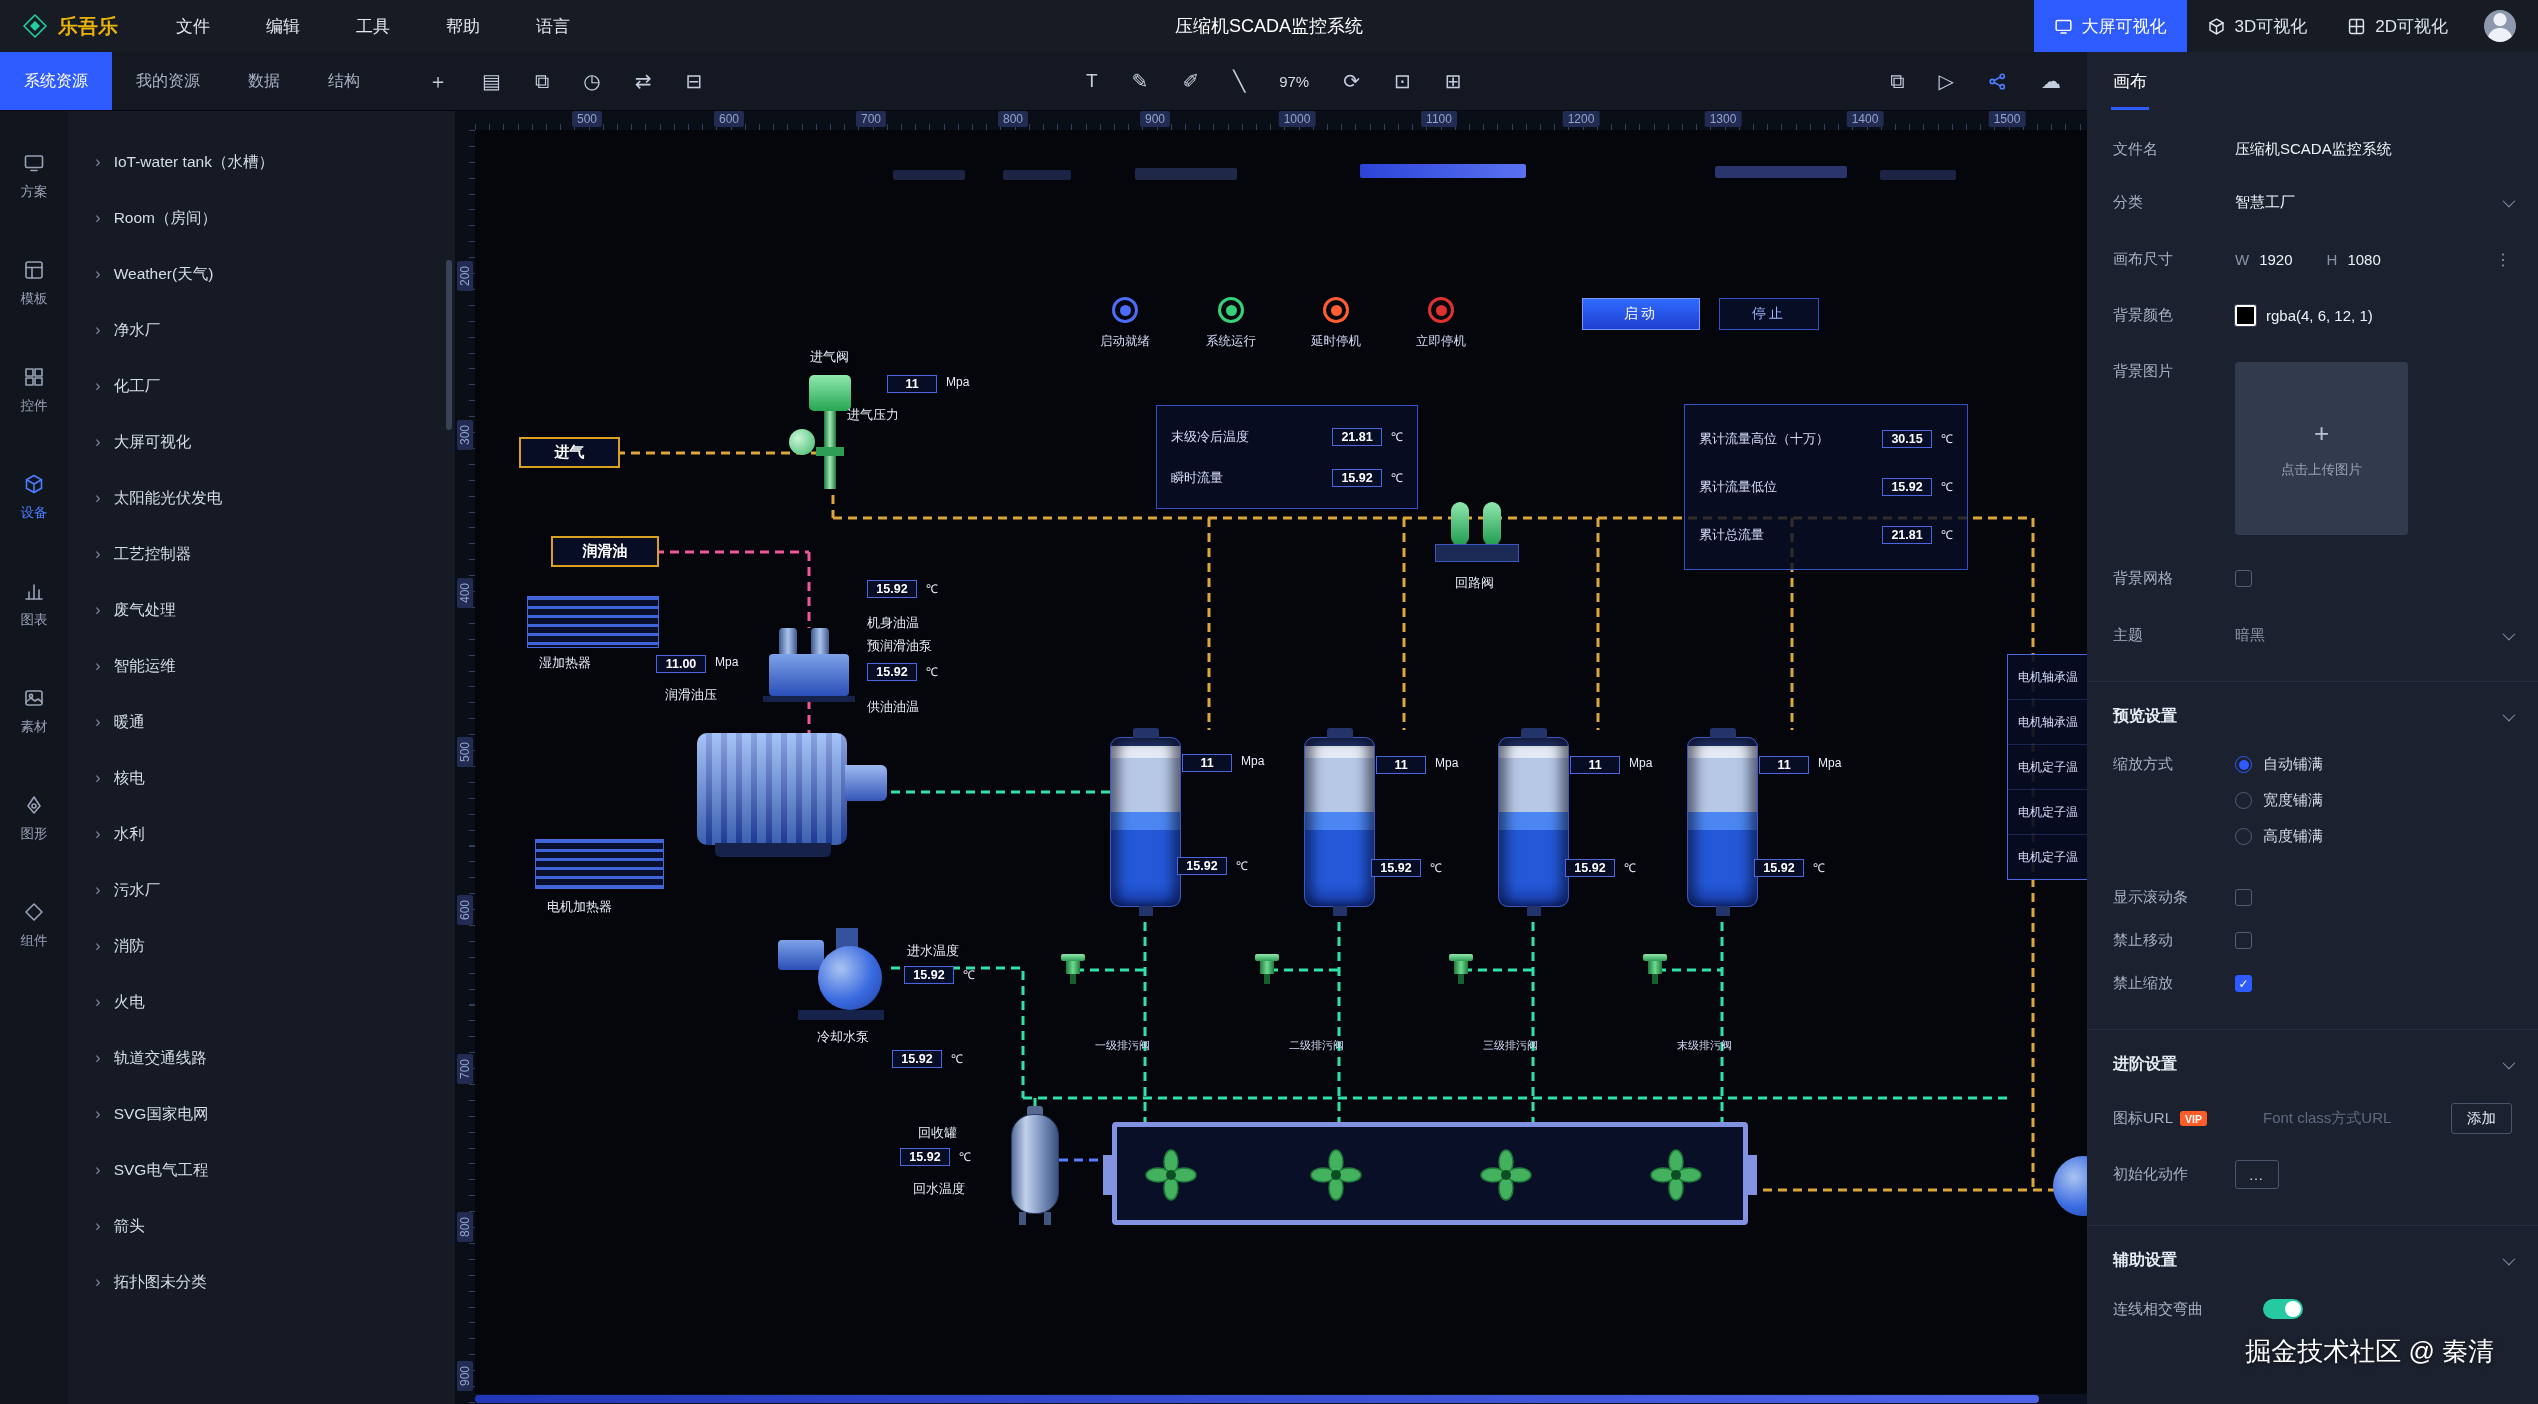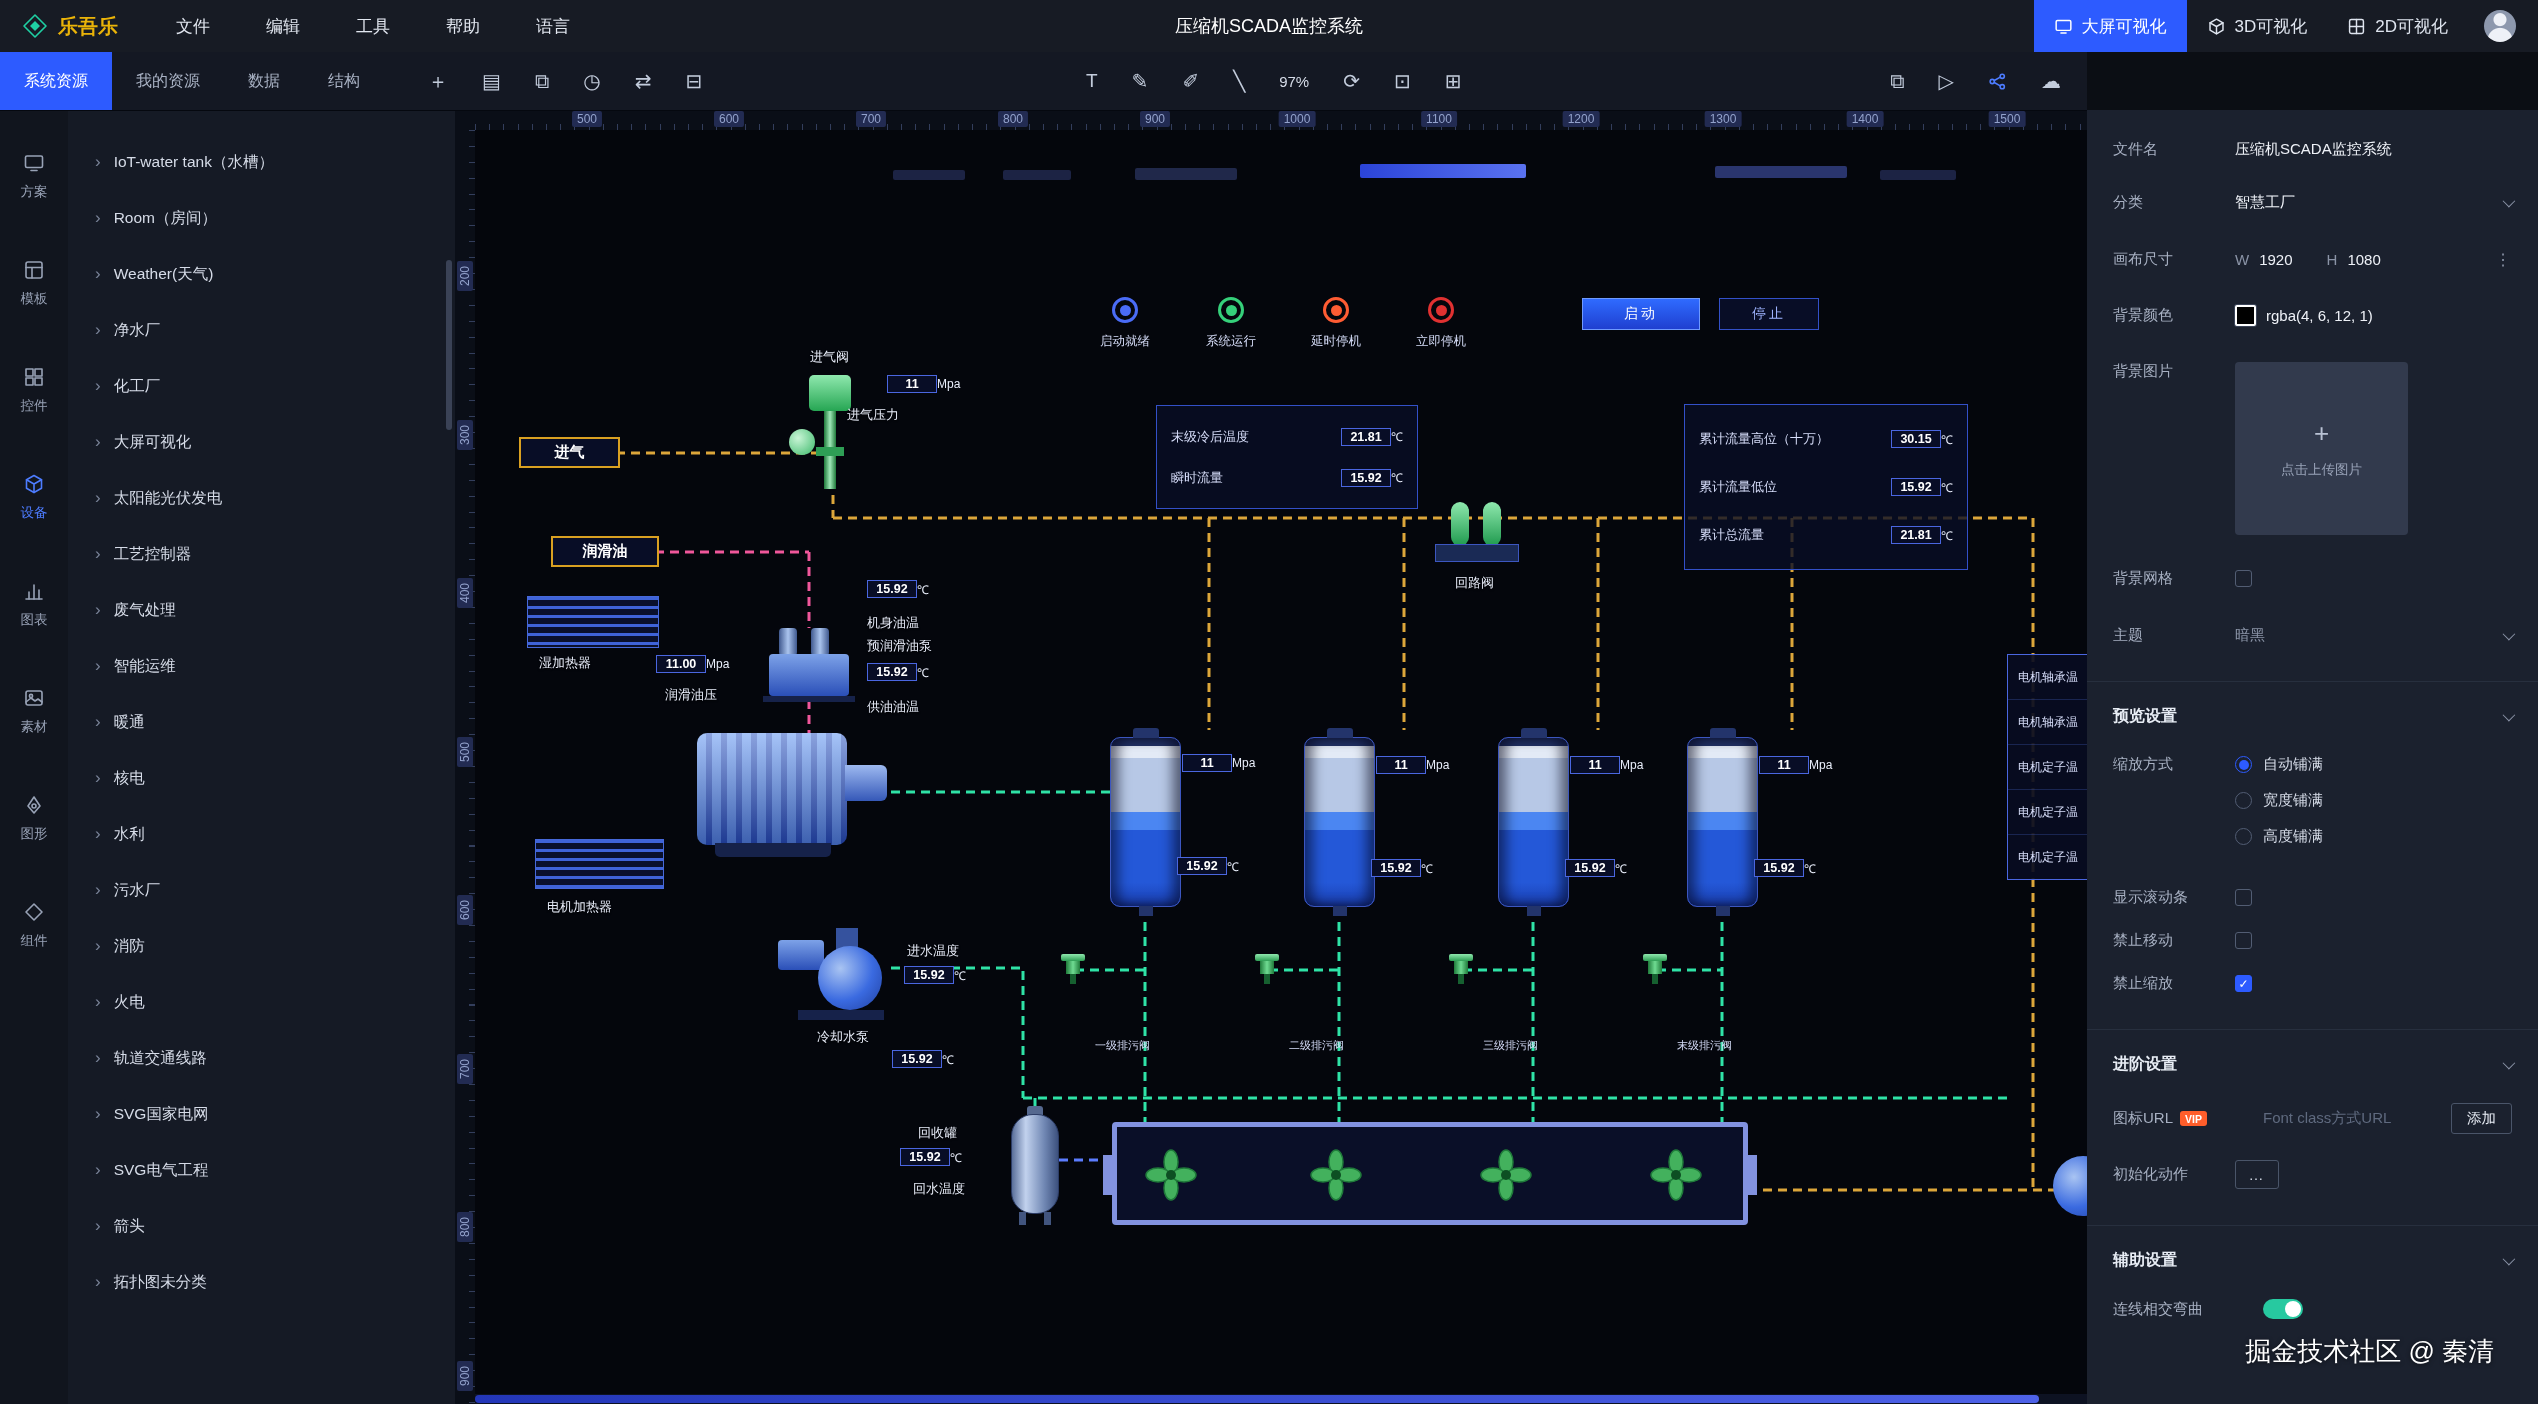--- a/index.html
+++ b/index.html
@@ -70,21 +70,21 @@
   .hscroll{position:absolute;left:20px;right:0;bottom:0;height:10px;background:#0d1222}
   .hthumb{position:absolute;left:0;top:1px;height:8px;width:97%;background:linear-gradient(90deg,#2336b8,#4e62e8);border-radius:4px}
 
   .pipes{position:absolute;left:0;top:0}
   .pipes path{fill:none;stroke-width:3;stroke-dasharray:9 6}
   .py{stroke:#dca63a}.pt{stroke:#2fe3a7}.pp{stroke:#f0579b}.pb{stroke:#5b7cff}
 
   .deco{position:absolute;background:#1c2344;border-radius:2px}
   .slabel{position:absolute;color:#e8edfa;font-size:13px;white-space:nowrap;text-shadow:0 1px 2px #000}
   .tag{position:absolute;background:#080d26;border:2px solid #d9a021;color:#fff;font-size:15px;font-weight:700;padding:4px 0;text-align:center}
-  .chip{position:absolute;display:flex;align-items:center;gap:0;white-space:nowrap}
+  .chip{position:absolute;display:flex;align-items:flex-start;gap:9px;white-space:nowrap}
   .chip b{min-width:36px;padding:1px 6px;border:1px solid #4a66e0;background:#080d26;color:#fff;font-weight:600;font-size:12.5px;text-align:center}
   .chip i{font-style:normal;color:#e8edfa;font-size:12px}
   .lamp{position:absolute;width:26px;height:26px;border-radius:50%;border:3px solid currentColor;display:flex;align-items:center;justify-content:center;box-sizing:border-box}
   .lamp i{width:11px;height:11px;border-radius:50%;background:currentColor}
   .lamp-label{position:absolute;width:92px;text-align:center;font-size:12.5px;color:#d7defa}
   .cbtn{position:absolute;display:flex;align-items:center;justify-content:center;font-size:14px;letter-spacing:3px;box-sizing:border-box}
   .cbtn.start{background:linear-gradient(180deg,#2f6bff,#1f3fd0);border:1px solid #6f9aff;color:#fff}
   .cbtn.stop{background:#080d26;border:1px solid #3350c8;color:#9fb4ff}
   .dpanel{position:absolute;background:rgba(9,14,38,.8);border:1px solid #3350c8;padding:10px 14px;display:flex;flex-direction:column;justify-content:space-around;box-sizing:border-box}
   .dprow{display:flex;align-items:center;justify-content:space-between;gap:12px}
@@ -208,20 +208,23 @@
             <circle cx="4.5" cy="10" r="2.2"></circle>
             <circle cx="15" cy="4.5" r="2.2"></circle>
             <circle cx="15" cy="15.5" r="2.2"></circle>
             <path d="M6.6 9l6.3-3.6M6.6 11l6.3 3.6"></path>
           </svg>
       </span>
       <span>☁</span>
     </div>
   </div>
 
+  <div class="insp-head">
+    <span>画布</span>
+  </div>
 
   <div class="rail">
     <div class="rail-item">
       <svg class="i" viewBox="0 0 22 22">
           <rect x="2.5" y="4" width="17" height="11.5" rx="1.5"></rect>
           <path d="M8 18.5h6"></path>
         </svg>
       <span>方案</span>
     </div>
     <div class="rail-item">

